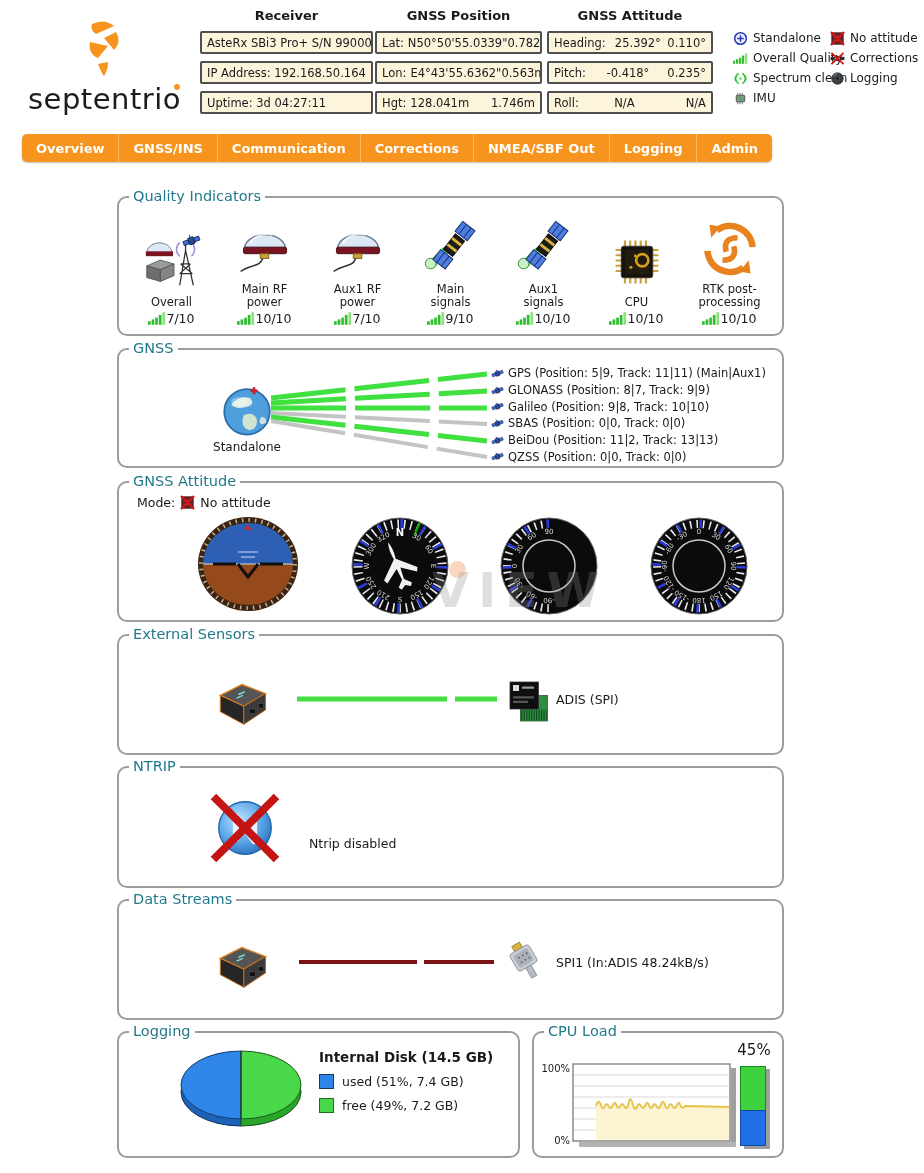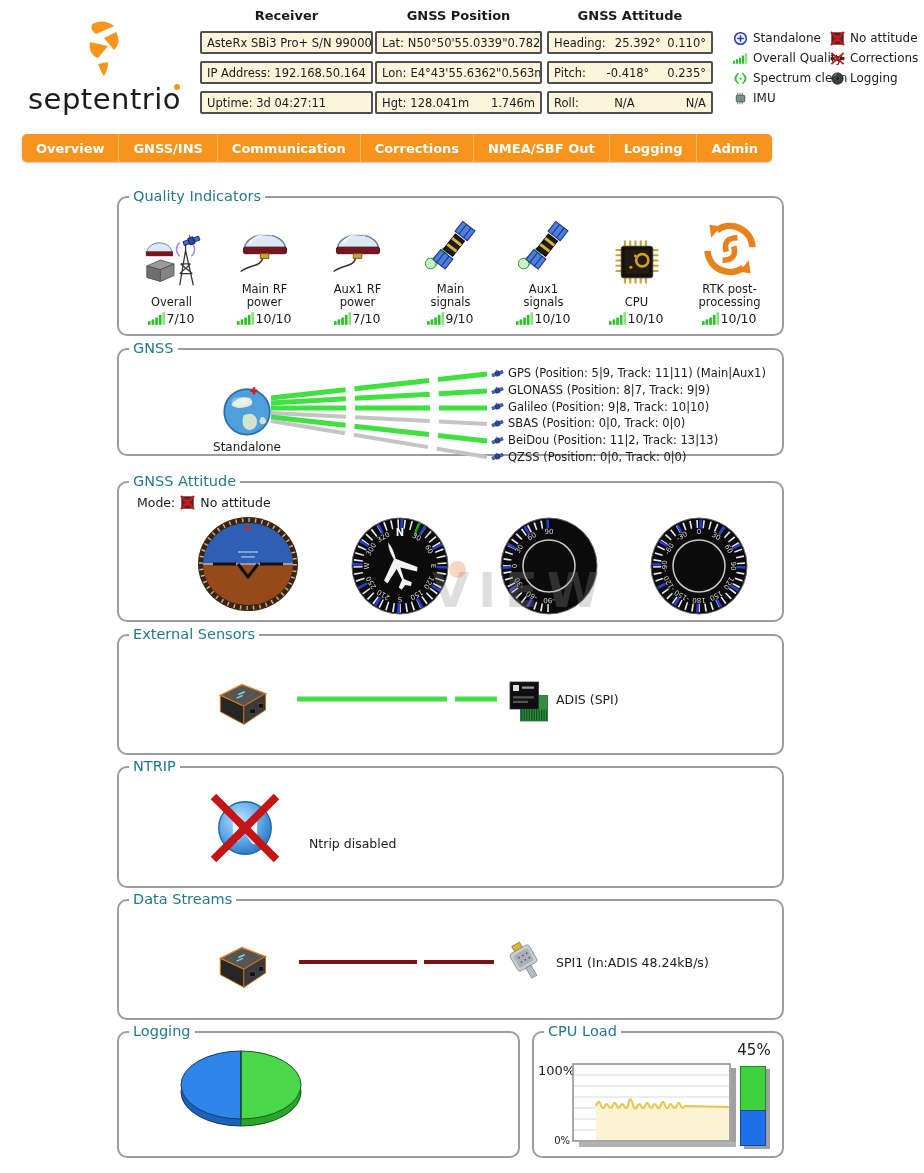--- a/index.html
+++ b/index.html
@@ -42,21 +42,21 @@
          color:#fff; font-size:13px; font-weight:bold; cursor:pointer; padding:0 10px;
          border-left:1px solid #f9b869; white-space:nowrap; }
   .tab:first-child { border-left:none; }
 
   
   .panel { position:absolute; left:117px; width:667px; border:2px solid #9c9c9c;
            border-radius:10px; background:#fff; }
   .ptitle { position:absolute; top:-10px; left:10px; background:#fff; padding:0 4px;
             color:#23798c; font-size:14.5px; }
   .p-quality  { top:196px;  height:140px; }
-  .p-gnss     { top:348px;  height:108px;padding-left:9px; }
+  .p-gnss     { top:348px;  height:120px;padding-left:9px; }
   .p-att      { top:481px;  height:141px; }
   .p-ext      { top:634px;  height:121px; }
   .p-ntrip    { top:766px;  height:122px; }
   .p-streams  { top:899px;  height:121px; }
   .p-logging  { top:1031px; height:127px; width:403px; }
   .p-cpu      { top:1031px; height:127px; left:532px; width:252px; }
 
   
   .qrow { display:flex; height:100%; padding:14px 6px 8px 6px; }
   .qitem { flex:1; display:flex; flex-direction:column; align-items:center; justify-content:flex-end; }
@@ -96,21 +96,21 @@
   .pie-wrap { position:absolute; left:52px; top:10px; }
   .disk-legend { position:absolute; left:200px; top:16px; }
   .disk-title { font-size:13.5px; font-weight:bold; }
   .disk-row { display:flex; align-items:center; gap:8px; margin-top:9px; font-size:12.5px; }
   .swatch { width:15px; height:15px; border:1.5px solid #1a3a5c; }
   .swatch.used { background:#2f86e8; }
   .swatch.free { background:#49d849; border-color:#1d6e1d; }
 
   
   .cpu-val { position:absolute; left:196px; top:8px; width:48px; text-align:center; font-size:15px; }
-  .cpu-ymax { position:absolute; left:4px; top:30px; width:32px; text-align:right; font-size:13px; }
+  .cpu-ymax { position:absolute; left:4px; top:30px; width:32px; text-align:right; font-size:10px; }
   .cpu-ymin { position:absolute; left:4px; top:102px; width:32px; text-align:right; font-size:10px; }
   .cpu-chart { position:absolute; left:38px; top:30px; }
   .cpu-bar { position:absolute; left:206px; top:33px; width:26px; height:80px;
              box-shadow:4px 3px 0 #9f9f9f; }
   .cpu-bar .green { height:44px; background:#3ed23e; border:1px solid #1d8a1d; border-bottom:none; }
   .cpu-bar .blue { height:36px; background:#1e6fe8; border:1px solid #114a9e; }
 
   
   .watermark { position:absolute; left:432px; top:562px; font-size:48px; font-weight:bold;
                color:#8b8b8b; opacity:0.28; letter-spacing:9px; z-index:6; pointer-events:none; }
@@ -680,20 +680,31 @@
 
   <div class="panel p-logging">
     <div class="ptitle">Logging</div>
     <svg class="pie-wrap" width="140" height="92" viewBox="0 0 140 92">
       <path d="M70,15 A60,34 0 0 0 70,83 Z" fill="#1d62b8" stroke="#10335e" stroke-width="1"></path>
       <path d="M70,15 A60,34 0 0 1 70,83 Z" fill="#2aa52a" stroke="#145214" stroke-width="1"></path>
       <path d="M70,8 A60,34 0 0 0 70,76 Z" fill="#2f86e8" stroke="#143c6e" stroke-width="1"></path>
       <path d="M70,8 A60,34 0 0 1 70,76 Z" fill="#49d849" stroke="#1a5c1a" stroke-width="1"></path>
       <line x1="70" y1="8" x2="70" y2="76" stroke="#123" stroke-width="0.8"></line>
     </svg>
+    <div class="disk-legend">
+      <div class="disk-title">Internal Disk (14.5 GB)</div>
+      <div class="disk-row">
+        <div class="swatch used"></div>
+        <span>used (51%, 7.4 GB)</span>
+      </div>
+      <div class="disk-row">
+        <div class="swatch free"></div>
+        <span>free (49%, 7.2 GB)</span>
+      </div>
+    </div>
   </div>
 
   <div class="panel p-cpu">
     <div class="ptitle">CPU Load</div>
     <div class="cpu-val">45%</div>
     <div class="cpu-ymax">100%</div>
     <div class="cpu-ymin">0%</div>
     <svg class="cpu-chart" width="166" height="86" viewBox="0 0 166 86">
       <rect x="159" y="5" width="5" height="79" fill="#a0a0a0"></rect>
       <rect x="7" y="79" width="157" height="5" fill="#b2b2b2"></rect>

